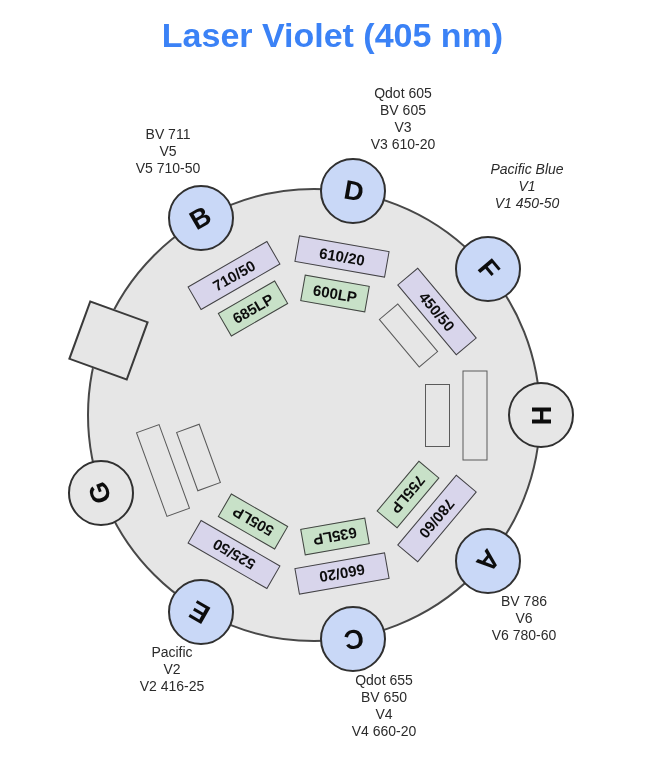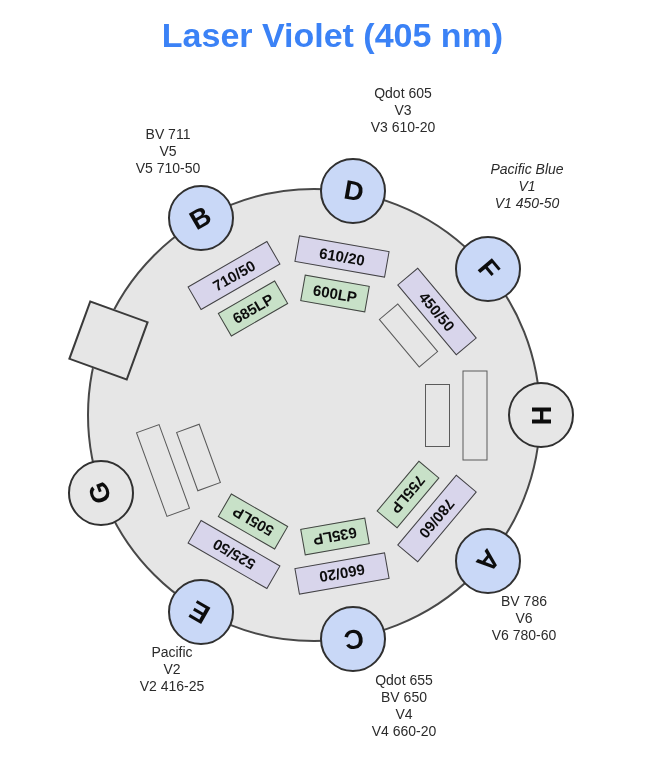--- a/index.html
+++ b/index.html
@@ -36,21 +36,21 @@
     position:absolute;box-sizing:border-box;border:2px solid #3a3a3a;
   }
   .fluor-label{
     position:absolute;width:170px;text-align:center;
     font-size:14px;line-height:17px;color:#2b2b2b;
   }
   .label-B{left:83px;top:126px;}
   .label-D{left:318px;top:85px;}
   .label-F{left:442px;top:161px;font-style:italic;}
   .label-A{left:439px;top:593px;}
-  .label-C{left:319px;top:672px;}
+  .label-C{left:299px;top:672px;}
   .label-E{left:87px;top:644px;}
 </style>
 </head>
 <body>
 
 <div class="stage">
   <div class="title" style="color: #3b82f6;">Laser Violet (405 nm)</div>
   <div id="wheel-root">
       <div class="wheel" style="position: absolute; left: 87px; top: 188px; width: 454px; height: 454px; background: rgb(230, 230, 230);"></div>
       <div class="square" style="position: absolute; left: 76.7073px; top: 308.598px; width: 63px; height: 63px; transform: rotate(20deg); background: rgb(230, 230, 230);"></div>
@@ -116,20 +116,21 @@
       <div class="detector" style="position: absolute; left: 454.892px; top: 527.913px; width: 66px; height: 66px; background: rgb(201, 216, 247);">
         <span class="letter" style="transform: rotate(-230deg);">A</span>
       </div>
       <div class="fluor-label label-B">
         <div>BV 711</div>
         <div>V5</div>
         <div>V5 710-50</div>
       </div>
       <div class="fluor-label label-D">
         <div>Qdot 605</div>
+        <div>BV 605</div>
         <div>V3</div>
         <div>V3 610-20</div>
       </div>
       <div class="fluor-label label-F">
         <div>Pacific Blue</div>
         <div>V1</div>
         <div>V1 450-50</div>
       </div>
       <div class="fluor-label label-A">
         <div>BV 786</div>

